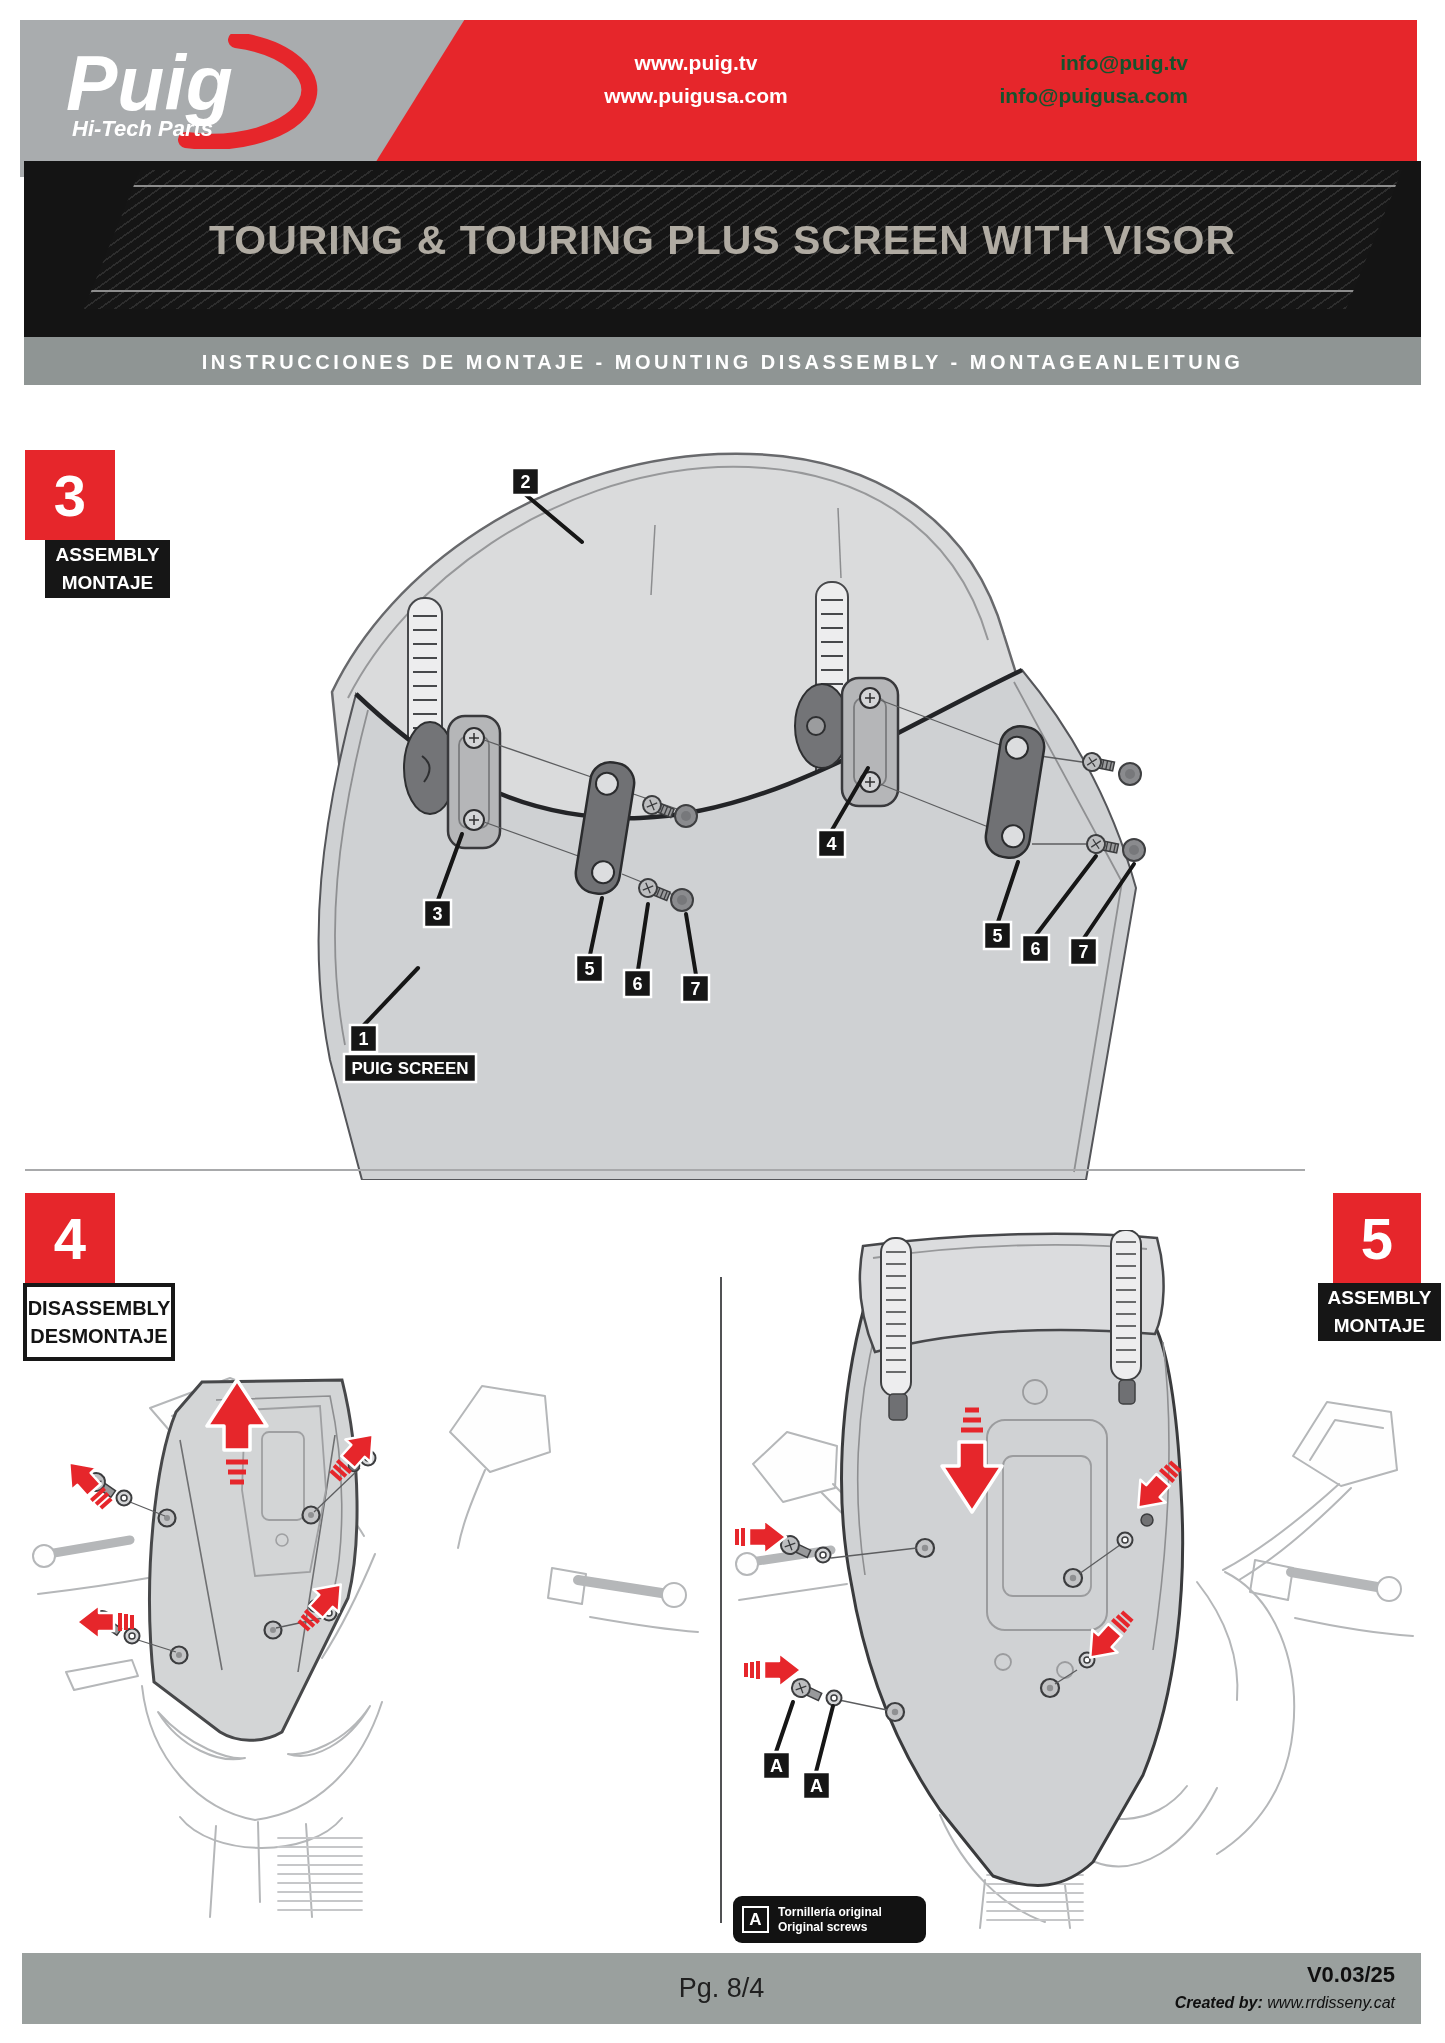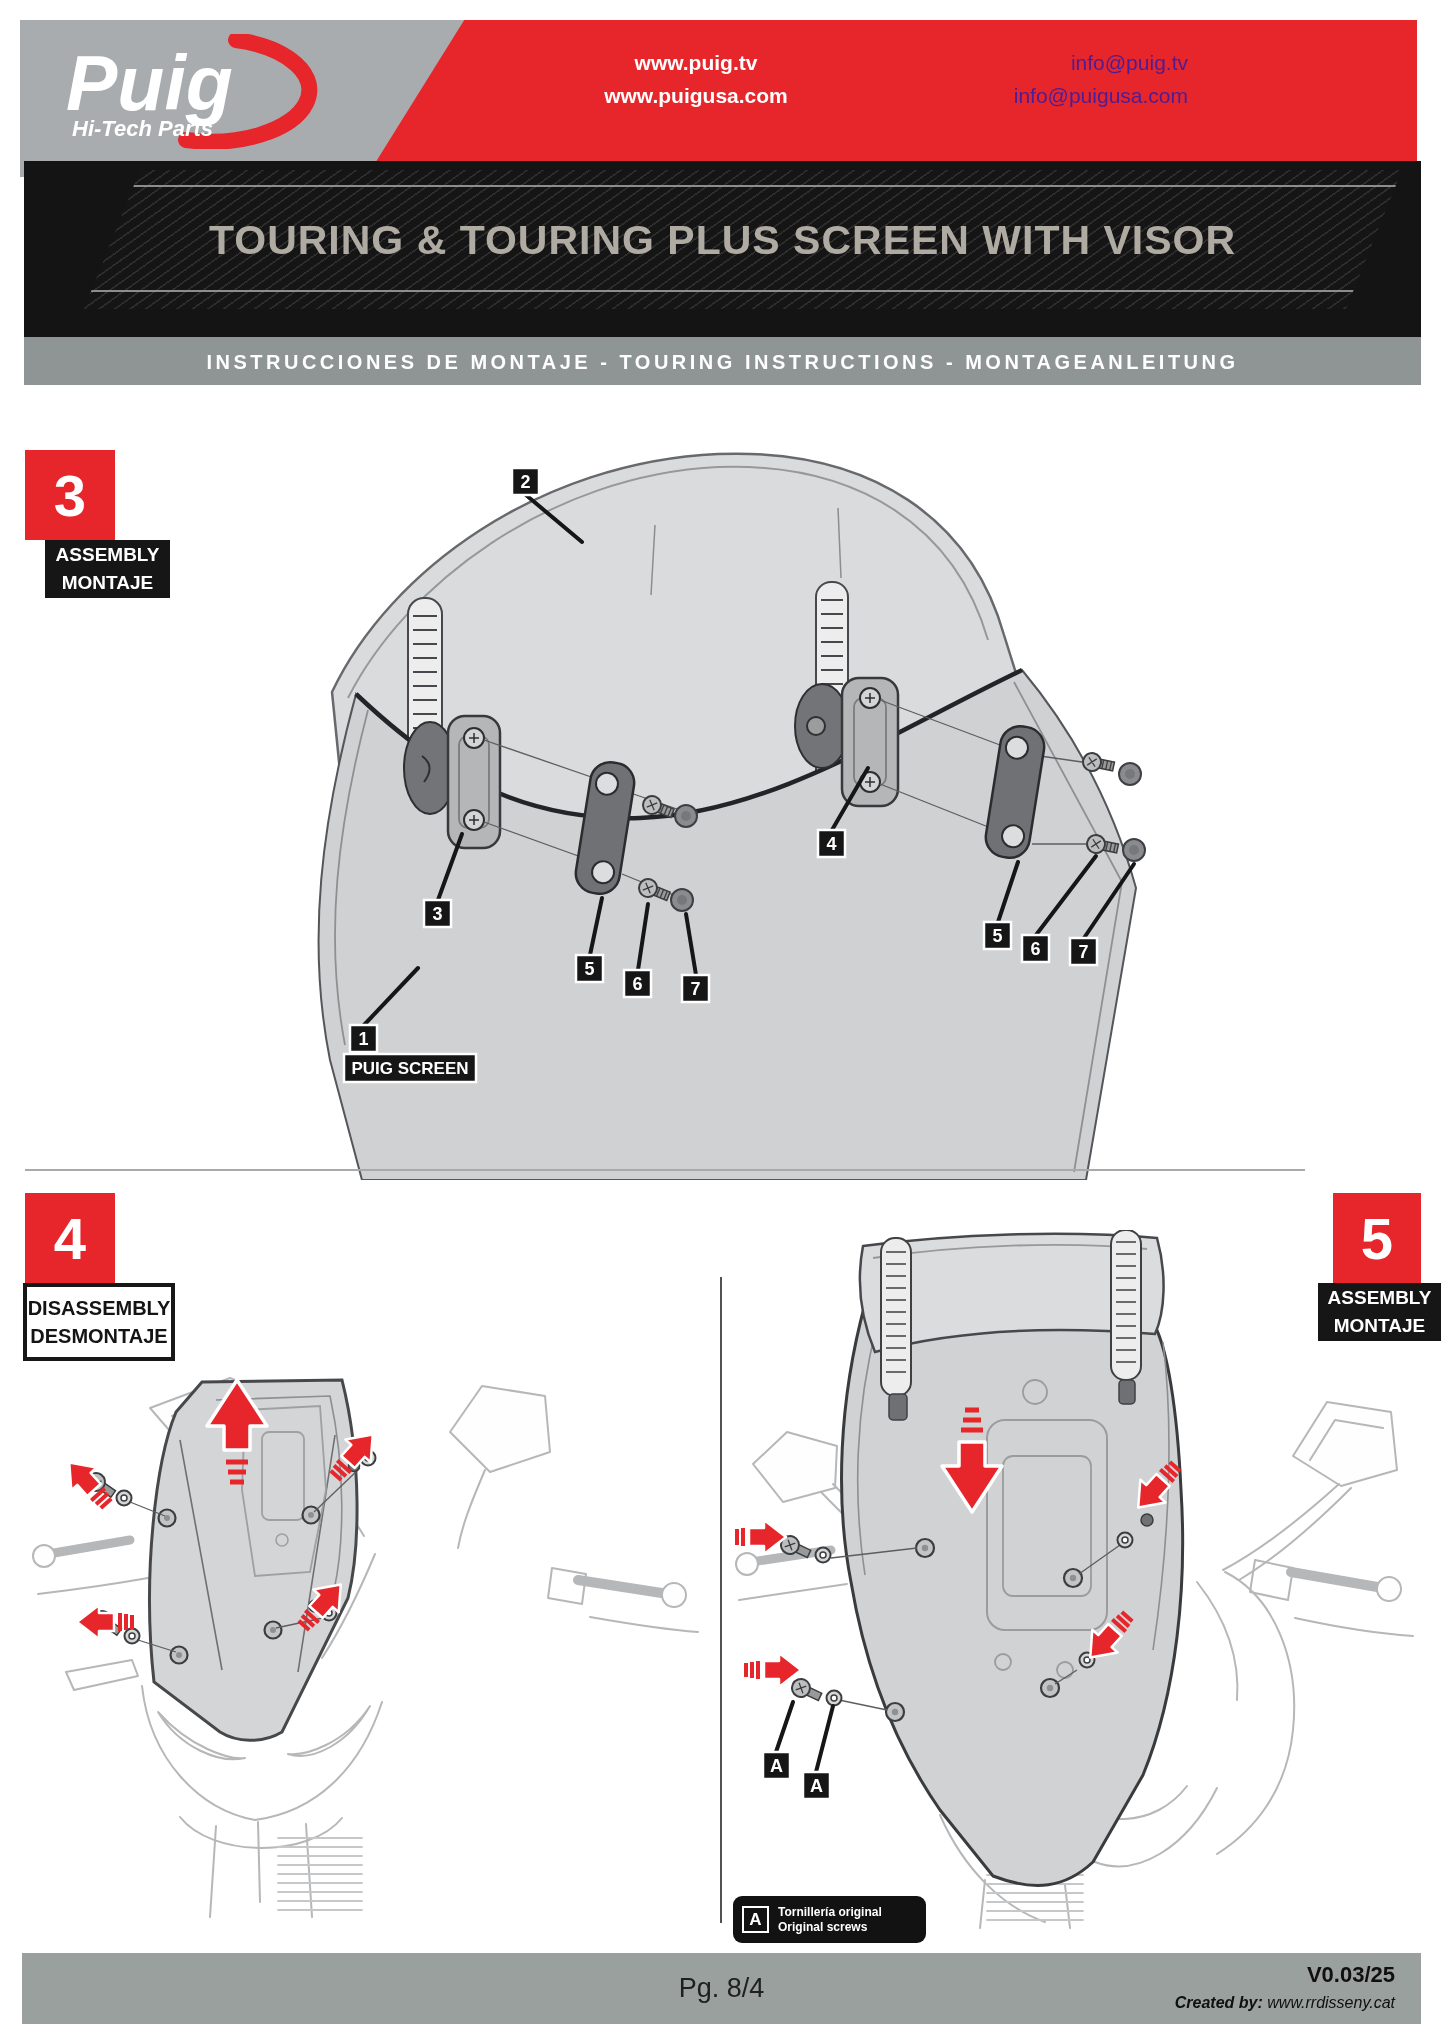--- a/index.html
+++ b/index.html
@@ -10,22 +10,22 @@
   html,body{background:#fff;}
   .page{position:relative;width:1445px;height:2043px;background:#fff;overflow:hidden;
         font-family:"Liberation Sans",sans-serif;}
   
   .hdr{position:absolute;left:20px;top:20px;width:1397px;height:157px;background:var(--header-gray);}
   .hdr-red{position:absolute;inset:0;background:var(--red);
            clip-path:polygon(31.8% 0,100% 0,100% 100%,24.8% 100%);}
   .logo{position:absolute;left:38px;top:14px;}
   .hdr-sites{position:absolute;left:500px;top:26px;width:352px;text-align:center;color:#fff;
              font-size:21px;line-height:33px;font-weight:700;}
-  .hdr-mails{position:absolute;right:229px;top:26px;width:360px;text-align:right;color:#4c1d95;
-             font-size:21px;line-height:33px;font-weight:400;}
+  .hdr-mails{position:absolute;right:229px;top:26px;width:360px;text-align:right;color:#14532d;
+             font-size:21px;line-height:33px;font-weight:700;}
   
   .banner{position:absolute;left:24px;top:161px;width:1397px;height:176px;background:var(--banner-black);overflow:hidden;}
   .stripes{position:absolute;left:88px;top:9px;width:1262px;height:139px;transform:skewX(-22deg);
            background:repeating-linear-gradient(135deg,#151515 0 9px,#2d2d2d 9px 11px);}
   .stripes .rules{position:absolute;left:0;right:0;top:15px;bottom:17px;
            border-top:2px solid #8d8d8d;border-bottom:2px solid #8d8d8d;}
   .banner-title{position:absolute;left:0;top:56px;width:100%;text-align:center;color:var(--banner-title);
            font-size:41px;font-weight:700;letter-spacing:1px;font-stretch:condensed;}
   
   .instr{position:absolute;left:24px;top:337px;width:1397px;height:48px;background:var(--bar-gray);
@@ -95,21 +95,21 @@
     </div>
   </div>
 
   <div class="banner">
     <div class="stripes">
       <div class="rules"></div>
     </div>
     <div class="banner-title">TOURING &amp; TOURING PLUS SCREEN WITH VISOR</div>
   </div>
 
-  <div class="instr">INSTRUCCIONES DE MONTAJE - TOURING INSTRUCTIONS - MONTAGEANLEITUNG</div>
+  <div class="instr">INSTRUCCIONES DE MONTAJE - MOUNTING DISASSEMBLY - MONTAGEANLEITUNG</div>
 
   <div class="stepnum" style="left:25px;top:450px;width:90px;height:90px;">
     <span>3</span>
   </div>
   <div class="steplab-dark" style="left:25px;top:540px;width:125px;height:58px;">
     <span>ASSEMBLY</span>
     <span>MONTAJE</span>
   </div>
 
   <svg style="position:absolute;left:250px;top:430px;" width="900" height="750" viewBox="0 0 900 750">

